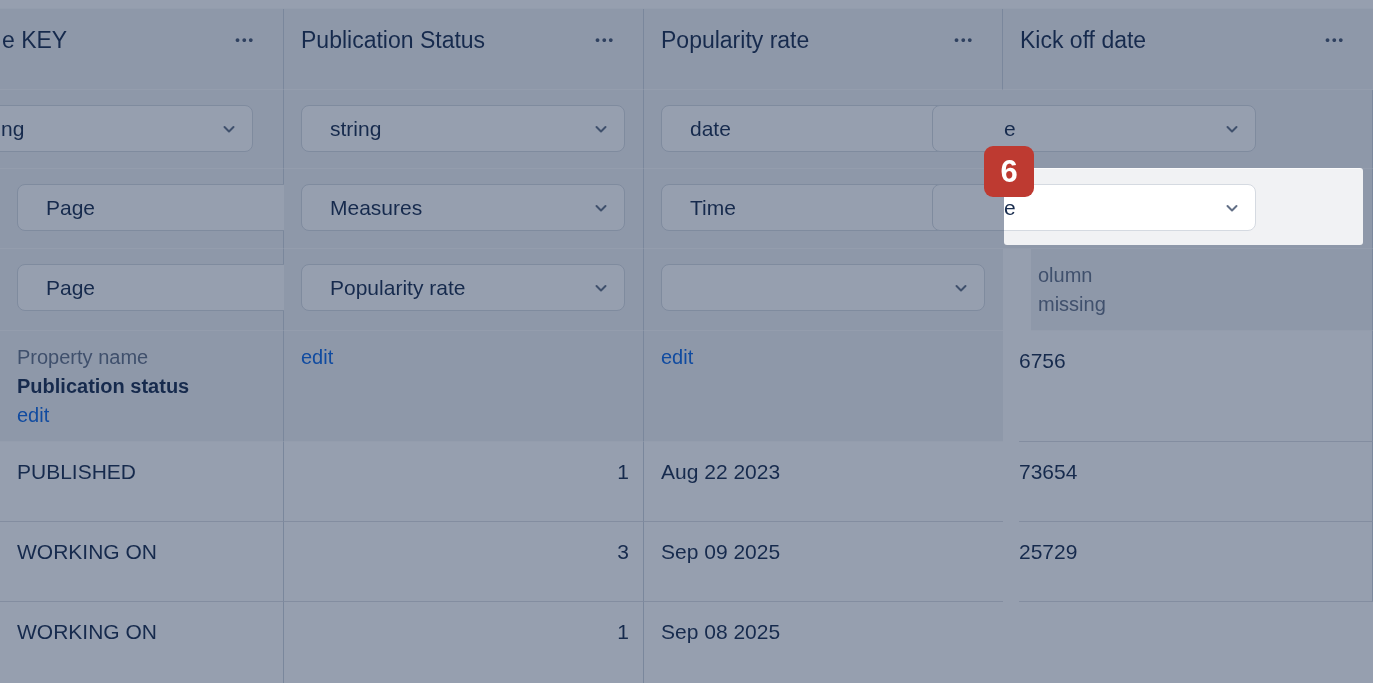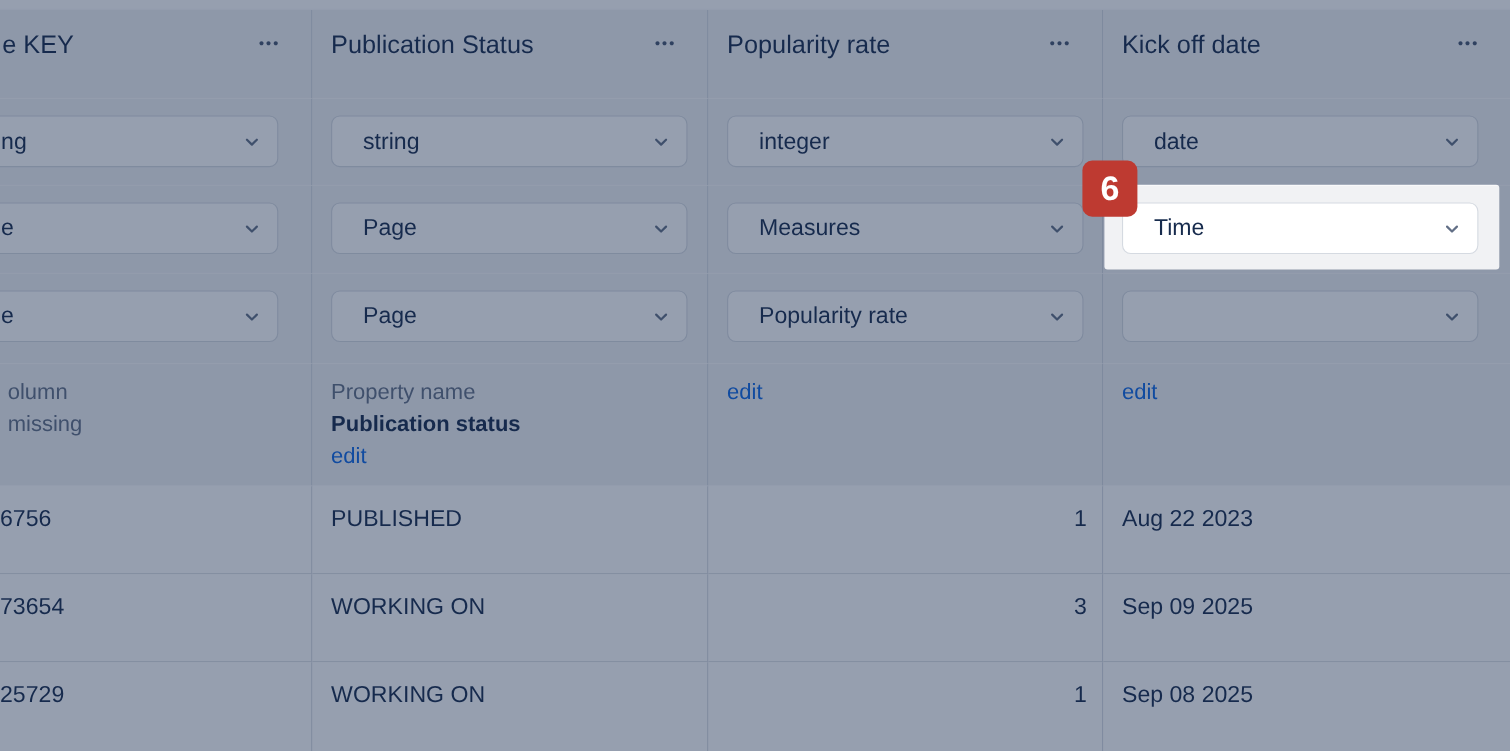--- a/index.html
+++ b/index.html
@@ -61,28 +61,28 @@
   .select .chev {
     position: absolute; right: 15px; top: 50%;
     transform: translateY(-50%);
   }
   
   .select.offscreen { left: -71px; }
   .select.offscreen .val { left: 71px; }
 
   
   .pcell { padding: 12px 16px 0 17px; font-size: 20px; line-height: 29px; }
-  .pcell.first { padding-left: 7px; }
+  .pcell.first { padding-left: 7px; margin-left: 28px; }
   .muted { color: #626F86; }
   .pname { color: #172B4D; font-weight: 700; }
   .plink { color: #0C66E4; cursor: pointer; }
 
   
   .dcell { padding: 18px 14px 0 17px; font-size: 21px; color: #172B4D; white-space: nowrap; }
-  .dcell.first { padding-left: 0; }
+  .dcell.first { padding-left: 0; margin-left: 16px; }
   .dcell.num { text-align: right; }
 
   
   .spotlight {
     position: absolute;
     left: 1004px; top: 168px;
     width: 359px; height: 77px;
     border-radius: 3px;
     box-shadow: 0 0 0 3000px rgba(23, 43, 77, 0.45);
     pointer-events: none;
@@ -136,28 +136,20 @@
       </div>
     </div>
     <div class="cell vline">
       <div class="select">
         <span class="val">string</span>
         <svg class="chev" width="16" height="16" viewBox="0 0 16 16">
             <path d="M3.5 6 L8 10.5 L12.5 6" fill="none" stroke="#626F86" stroke-width="2" stroke-linecap="round" stroke-linejoin="round"></path>
           </svg>
       </div>
     </div>
-    <div class="cell vline">
-      <div class="select">
-        <span class="val">integer</span>
-        <svg class="chev" width="16" height="16" viewBox="0 0 16 16">
-            <path d="M3.5 6 L8 10.5 L12.5 6" fill="none" stroke="#626F86" stroke-width="2" stroke-linecap="round" stroke-linejoin="round"></path>
-          </svg>
-      </div>
-    </div>
     <div class="cell">
       <div class="select">
         <span class="val">date</span>
         <svg class="chev" width="16" height="16" viewBox="0 0 16 16">
             <path d="M3.5 6 L8 10.5 L12.5 6" fill="none" stroke="#626F86" stroke-width="2" stroke-linecap="round" stroke-linejoin="round"></path>
           </svg>
       </div>
     </div>
 
     <div class="cell vline">

